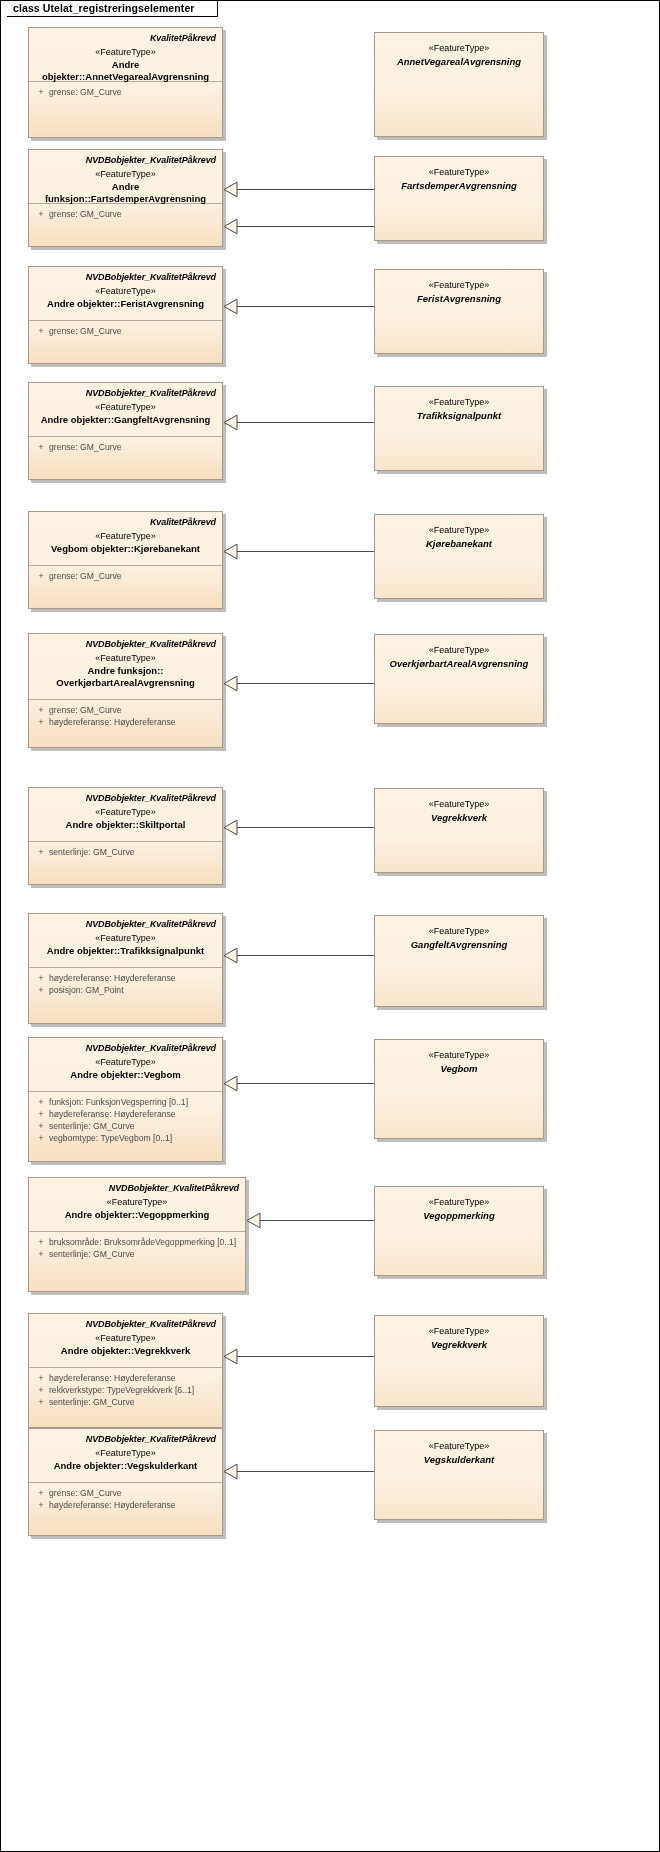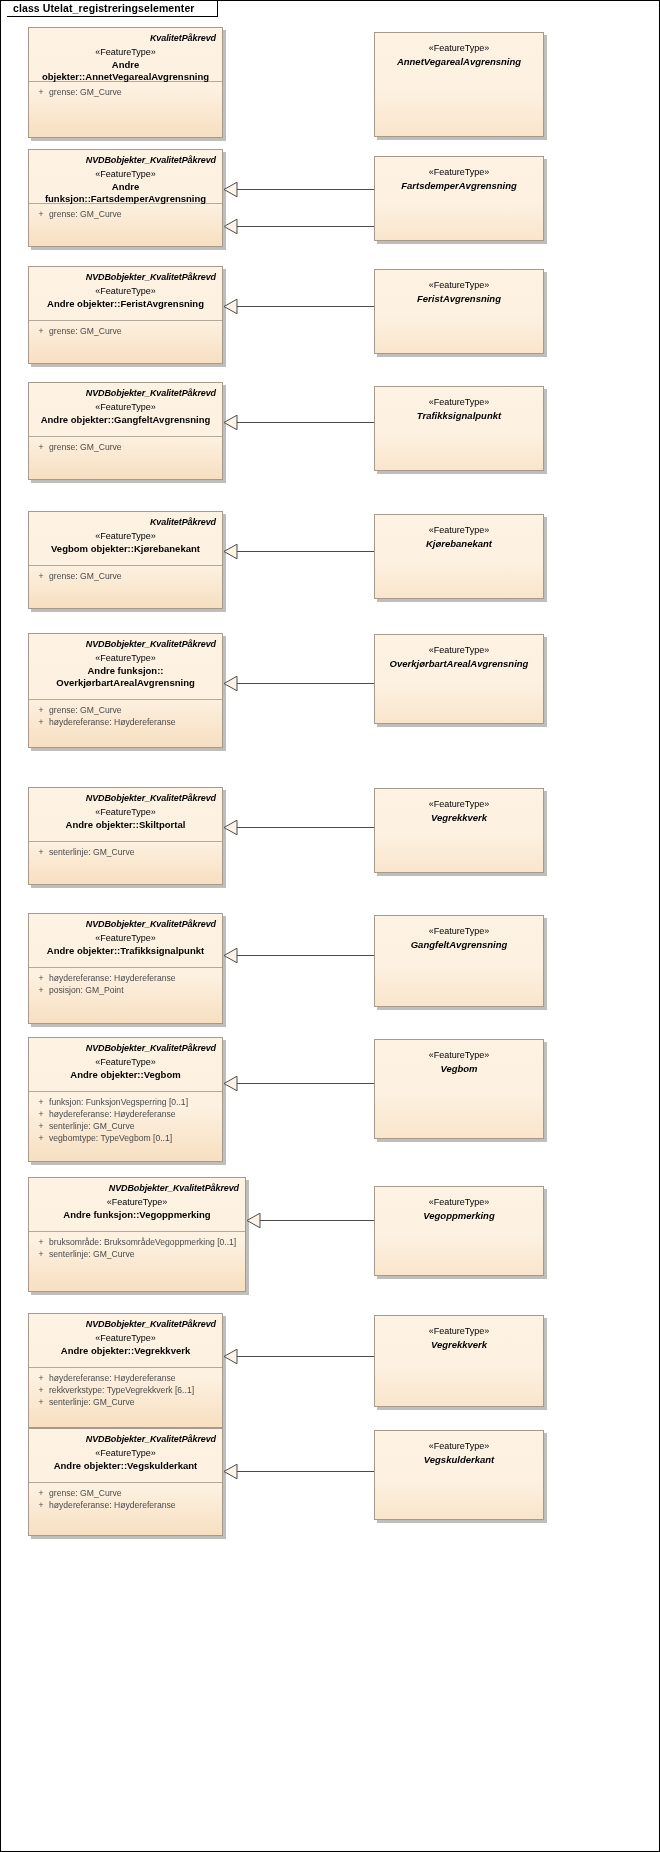--- a/index.html
+++ b/index.html
@@ -388,21 +388,21 @@
       <div class="conn-line" style="left: 236px; top: 1082px; width: 137px;"></div>
       <div class="conn-arrow" style="left: 222px; top: 1074px;">
         <svg width="15" height="17" viewBox="0 0 15 17">
           <path d="M1,8.5 L14,1.2 L14,15.8 Z" fill="#fdf4e8" stroke="#4a4a4a" stroke-width="1"></path>
         </svg>
       </div>
       <div class="uml-class" style="left: 27px; top: 1176px; width: 218px; height: 115px;">
         <div class="hdr" style="height: 53px;">
           <div class="tagline">NVDBobjekter_KvalitetPåkrevd</div>
           <div class="stereo">«FeatureType»</div>
-          <div class="cname">Andre funksjon::Vegoppmerking</div>
+          <div class="cname">Andre objekter::Vegoppmerking</div>
         </div>
         <div class="divider"></div>
         <div class="attrs">
           <div class="attr">
             <span class="vis">+</span>
             <span>bruksområde: BruksområdeVegoppmerking [0..1]</span>
           </div>
           <div class="attr">
             <span class="vis">+</span>
             <span>senterlinje: GM_Curve</span>

